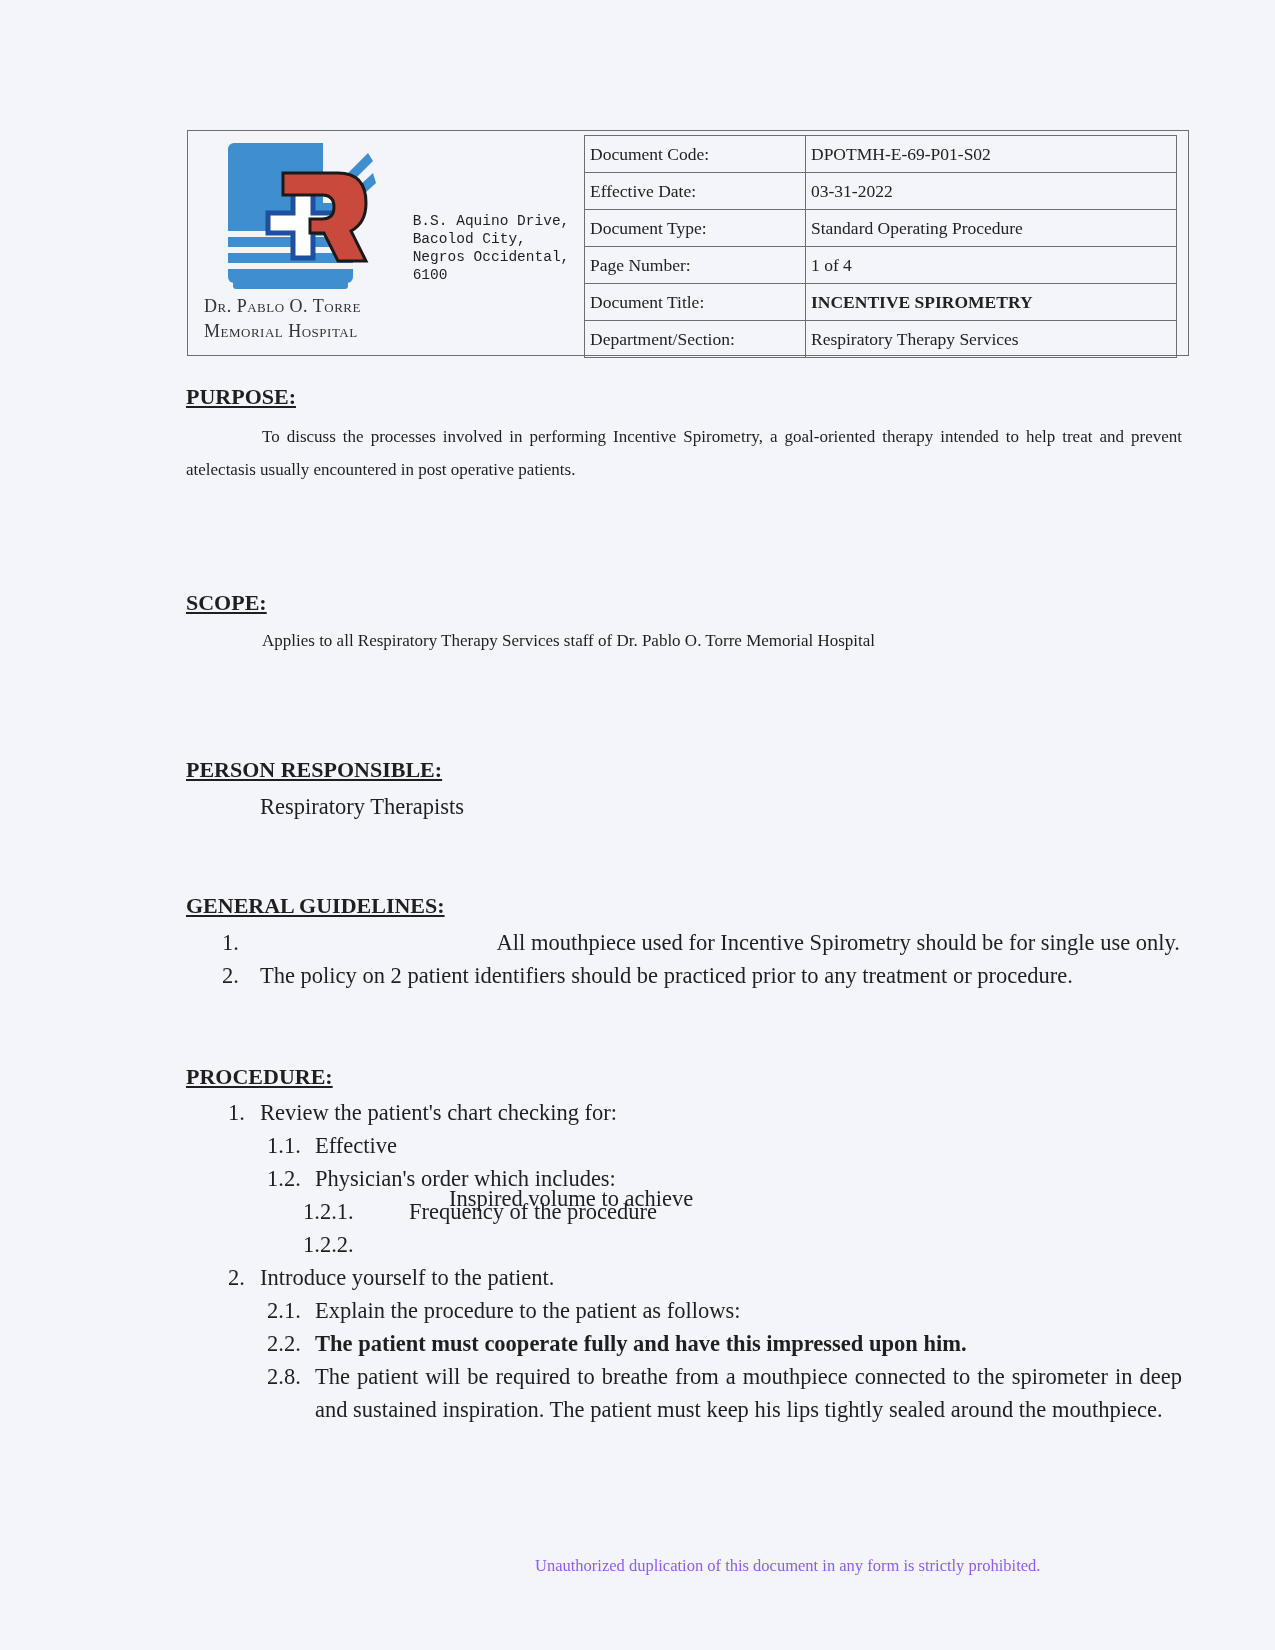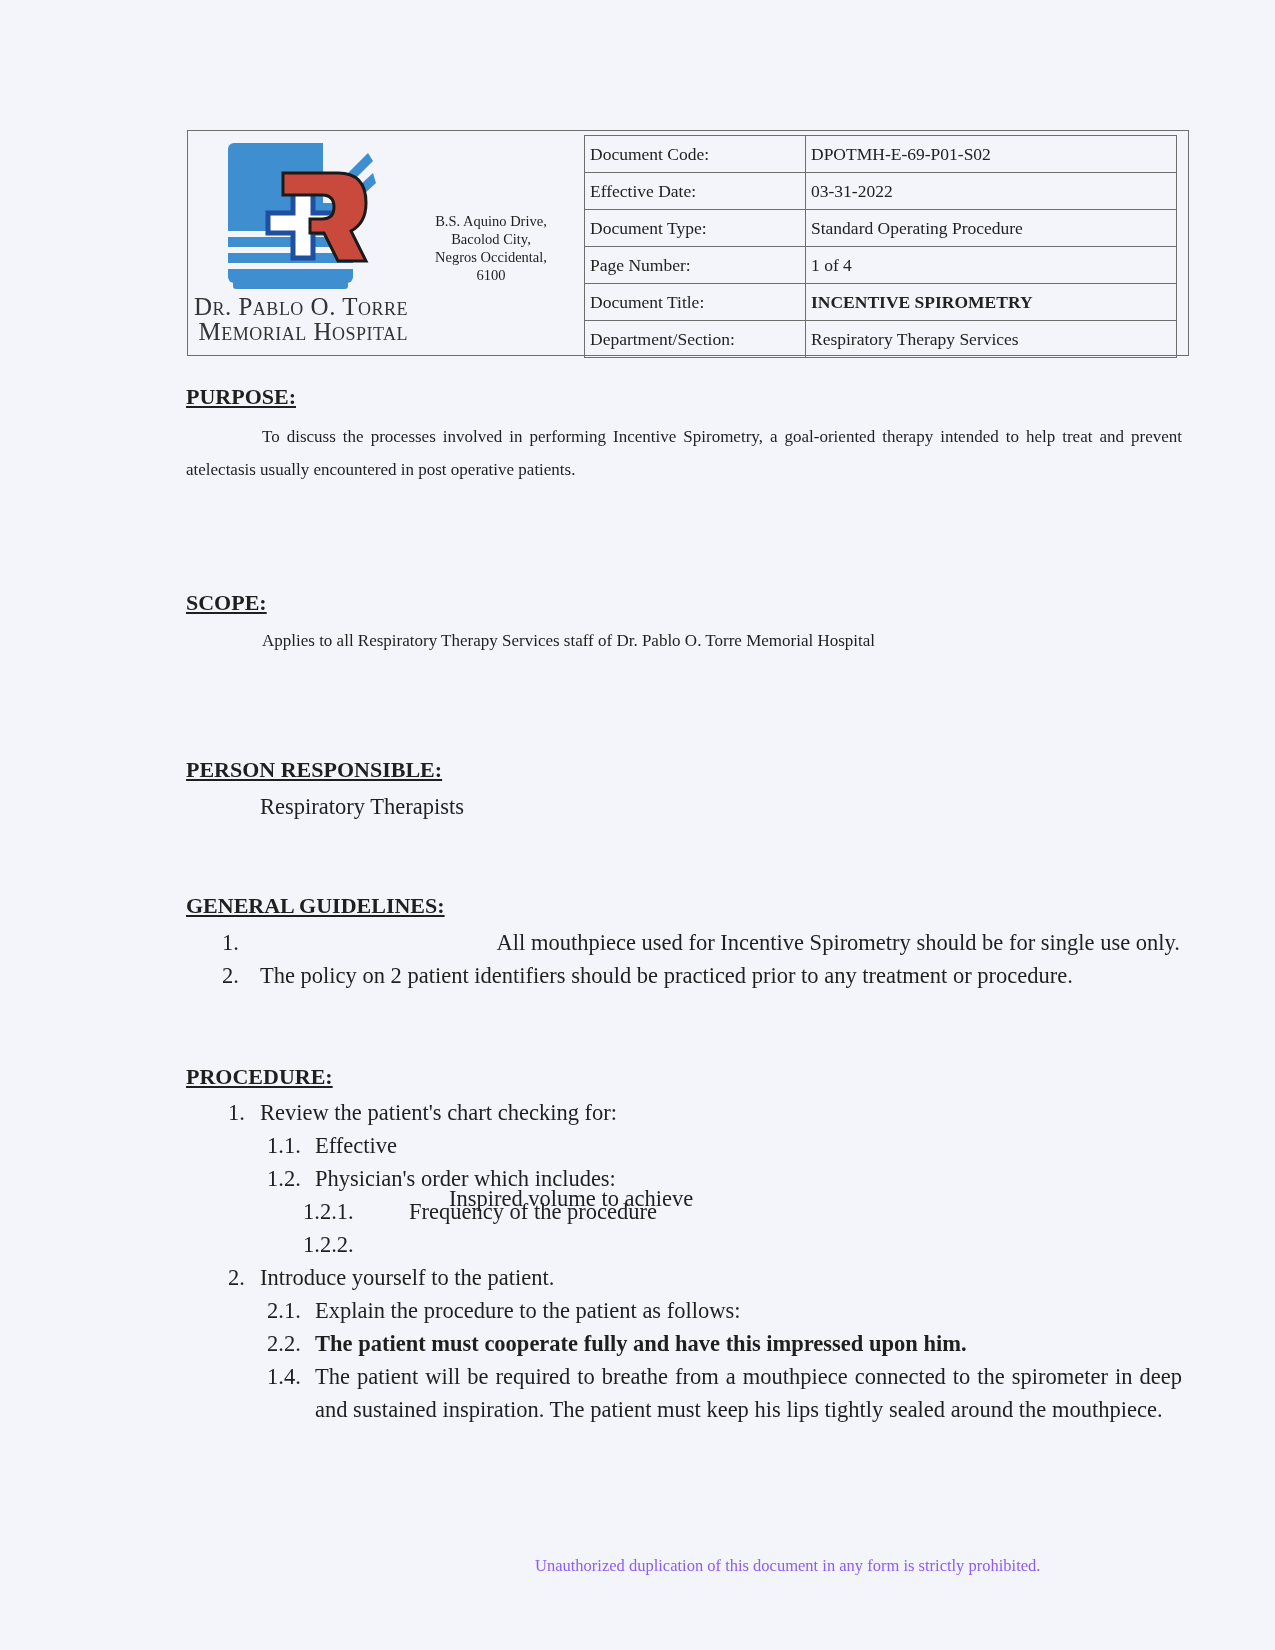--- a/index.html
+++ b/index.html
@@ -9,26 +9,26 @@
     font-family:"Liberation Serif", "DejaVu Serif", serif;
     color:#1f1f1f;
   }
   .hdr {
     position:absolute; left:187px; top:130px; width:1000px; height:224px;
     border:1px solid #6e6e6e; display:flex;
   }
   .logo-cell { width:210px; position:relative; }
   .logo { position:absolute; left:40px; top:12px; width:150px; height:152px; }
   .hosp-name {
-    position:absolute; left:0; top:163px; width:220px; text-align:right;
-    font-size:25px; line-height:25px; font-variant:small-caps; letter-spacing:0.5px; color:#333;
+    position:absolute; left:16px; top:163px; width:220px; text-align:left;
+    font-size:18px; line-height:25px; font-variant:small-caps; letter-spacing:0.5px; color:#333;
   }
   .addr-cell {
     width:186px; display:flex; align-items:center; justify-content:center;
-    text-align:center; font-size:14.5px; line-height:18px; padding-top:10px;
+    font-size:14.5px; line-height:18px; padding-top:10px;font-family:Liberation Mono, monospace;
   }
   .meta-table { border-collapse:collapse; margin-top:4px; }
   .meta-table td {
     border:1px solid #6e6e6e; height:36px; padding:0 5px; font-size:17.5px;
     font-family:"Liberation Serif", serif; color:#222;
   }
   .meta-table td.k { width:210px; }
   .meta-table td.v { width:360px; }
   .meta-table td.bold { font-weight:bold; }
   .section-h {
@@ -144,17 +144,17 @@
 
   <div class="line" style="left:228px; top:1261px;">2.</div>
   <div class="line" style="left:260px; top:1261px;">Introduce yourself to the patient.</div>
 
   <div class="line" style="left:267px; top:1294px;">2.1.</div>
   <div class="line" style="left:315px; top:1294px;">Explain the procedure to the patient as follows:</div>
 
   <div class="line" style="left:267px; top:1327px;">2.2.</div>
   <div class="line" style="left:315px; top:1327px; width:870px;font-weight:bold;">The patient must cooperate fully and have this impressed upon him.</div>
 
-  <div class="line" style="left:267px; top:1360px;">1.4.</div>
+  <div class="line" style="left:267px; top:1360px;">2.8.</div>
   <div class="line" style="left:315px; top:1360px; width:867px; text-align:justify;">The patient will be required to breathe from a mouthpiece connected to the spirometer in deep and sustained inspiration. The patient must keep his lips tightly sealed around the mouthpiece.</div>
 </div>
 
 <div class="footer">Unauthorized duplication of this document in any form is strictly prohibited.</div>
 
 </body></html>

